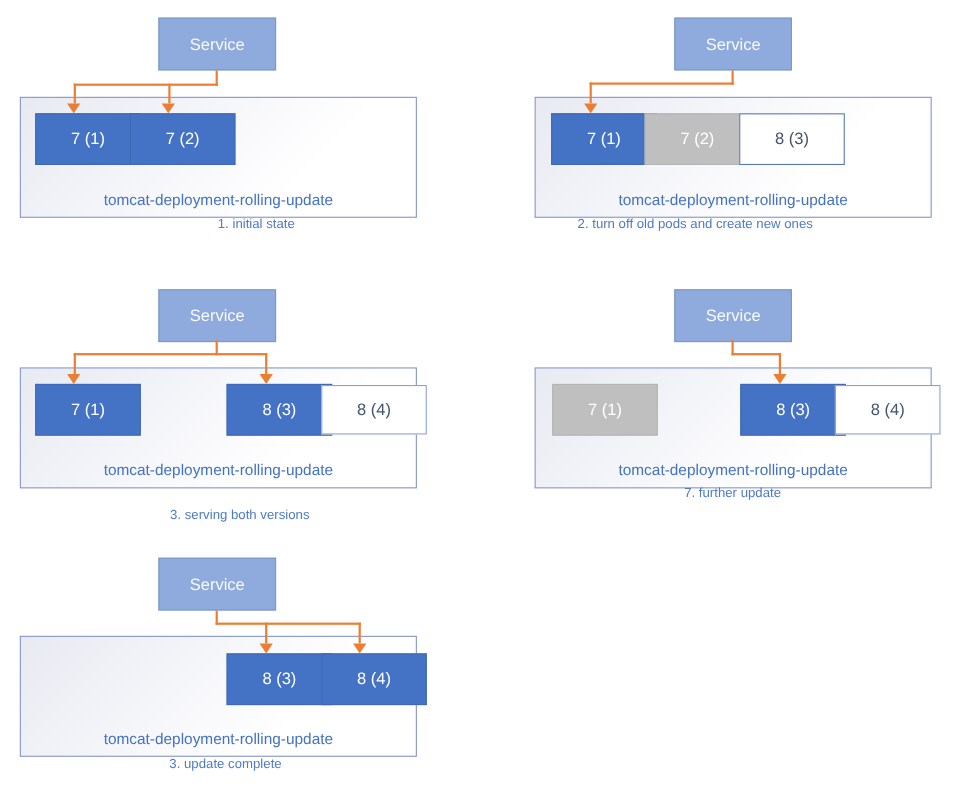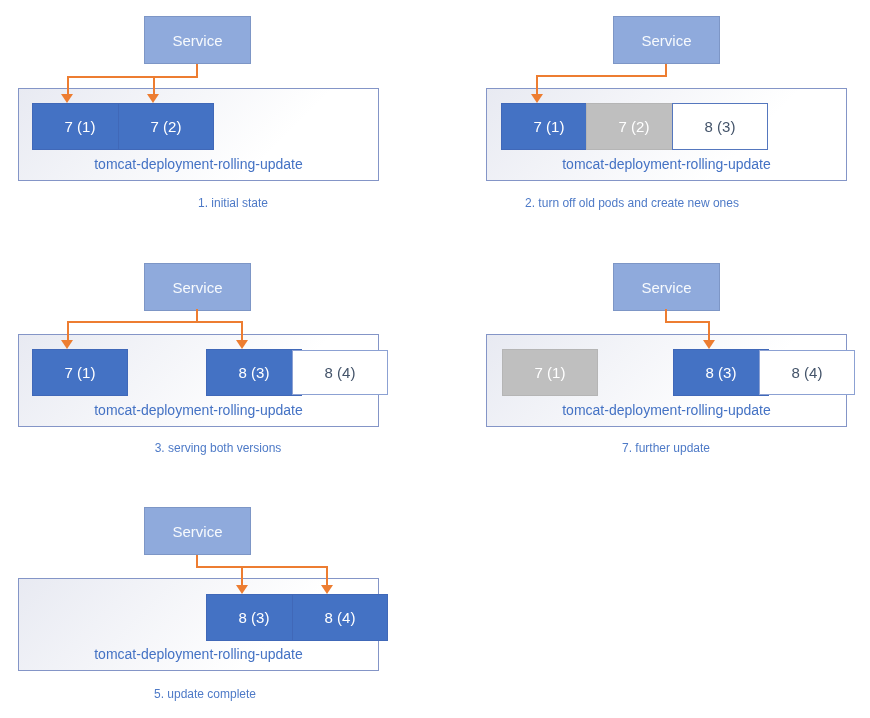--- a/index.html
+++ b/index.html
@@ -12,21 +12,21 @@
 
   .service{
     position:absolute;width:107px;height:48px;
     background:var(--service-fill,#8FAADC);
     border:1px solid var(--service-border,#7D96C6);
     color:#f7fafd;font-size:15px;
     display:flex;align-items:center;justify-content:center;
     box-sizing:border-box;z-index:1;
   }
   .deploy{
-    position:absolute;width:361px;height:93px;box-sizing:border-box;
+    position:absolute;width:361px;height:110px;box-sizing:border-box;
     border:1.3px solid var(--container-border,#8495C7);
     background:linear-gradient(135deg,var(--container-bg-start,#E8EAF2),var(--container-bg-end,#FFFFFF) 70%);
     display:flex;align-items:flex-end;justify-content:center;
     z-index:0;
   }
   .deploy .dlabel{
     color:var(--deployment-text,#4472C4);
     font-size:14px;line-height:1;padding-bottom:9px;
   }
   .pod{
@@ -112,21 +112,21 @@
     <div class="aline" style="left:67px;top:321px;width:2px;height:19px;"></div>
     <div class="ahead" style="left:61px;top:340px;"></div>
     <div class="aline" style="left:241px;top:321px;width:2px;height:19px;"></div>
     <div class="ahead" style="left:236px;top:340px;"></div>
     <div class="deploy" style="left:18px;top:334px;">
       <span class="dlabel">tomcat-deployment-rolling-update</span>
     </div>
     <div class="pod active" style="left:32px;top:349px;">7 (1)</div>
     <div class="pod active" style="left:206px;top:349px;">8 (3)</div>
     <div class="pod pending" style="left:292px;top:350px;height:45px;">8 (4)</div>
-    <div class="caption" style="left:218px;top:441px;">3. serving both versions</div>
+    <div class="caption" style="left:218px;top:461px;">3. serving both versions</div>
   </div>
 
   <div>
     <div class="service" style="left:613px;top:263px;">
         <span>Service</span>
       </div>
     <div class="aline" style="left:665px;top:309px;width:2px;height:14px;"></div>
     <div class="aline" style="left:665px;top:321px;width:45px;height:2px;"></div>
     <div class="aline" style="left:708px;top:321px;width:2px;height:19px;"></div>
     <div class="ahead" style="left:703px;top:340px;"></div>
@@ -147,16 +147,16 @@
     <div class="aline" style="left:196px;top:566px;width:132px;height:2px;"></div>
     <div class="aline" style="left:241px;top:566px;width:2px;height:19px;"></div>
     <div class="ahead" style="left:236px;top:585px;"></div>
     <div class="aline" style="left:326px;top:566px;width:2px;height:19px;"></div>
     <div class="ahead" style="left:321px;top:585px;"></div>
     <div class="deploy" style="left:18px;top:578px;">
       <span class="dlabel">tomcat-deployment-rolling-update</span>
     </div>
     <div class="pod active" style="left:206px;top:594px;">8 (3)</div>
     <div class="pod active" style="left:292px;top:594px;">8 (4)</div>
-    <div class="caption" style="left:205px;top:687px;">5. update complete</div>
+    <div class="caption" style="left:205px;top:687px;">3. update complete</div>
   </div>
 
 </div>
 
 </body></html>

